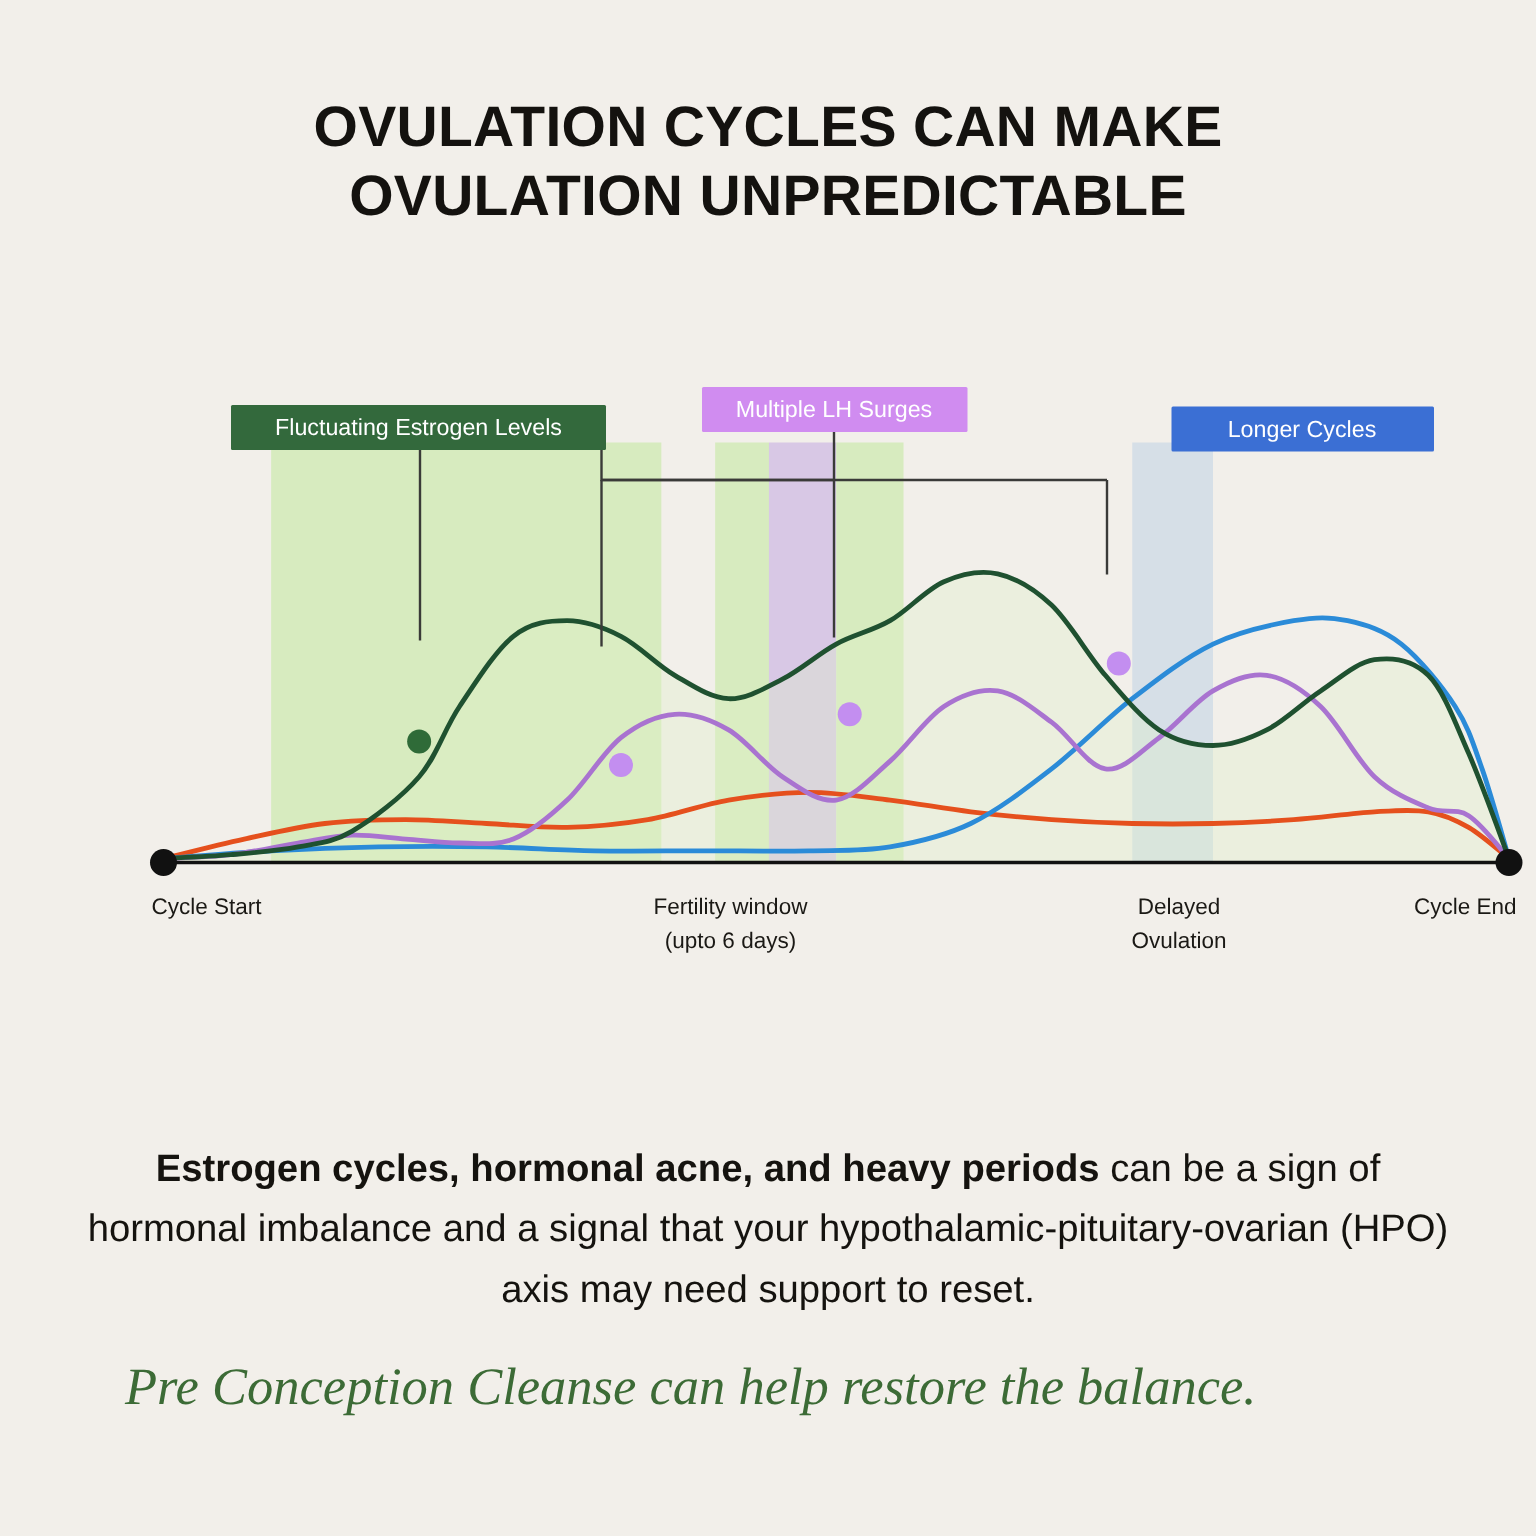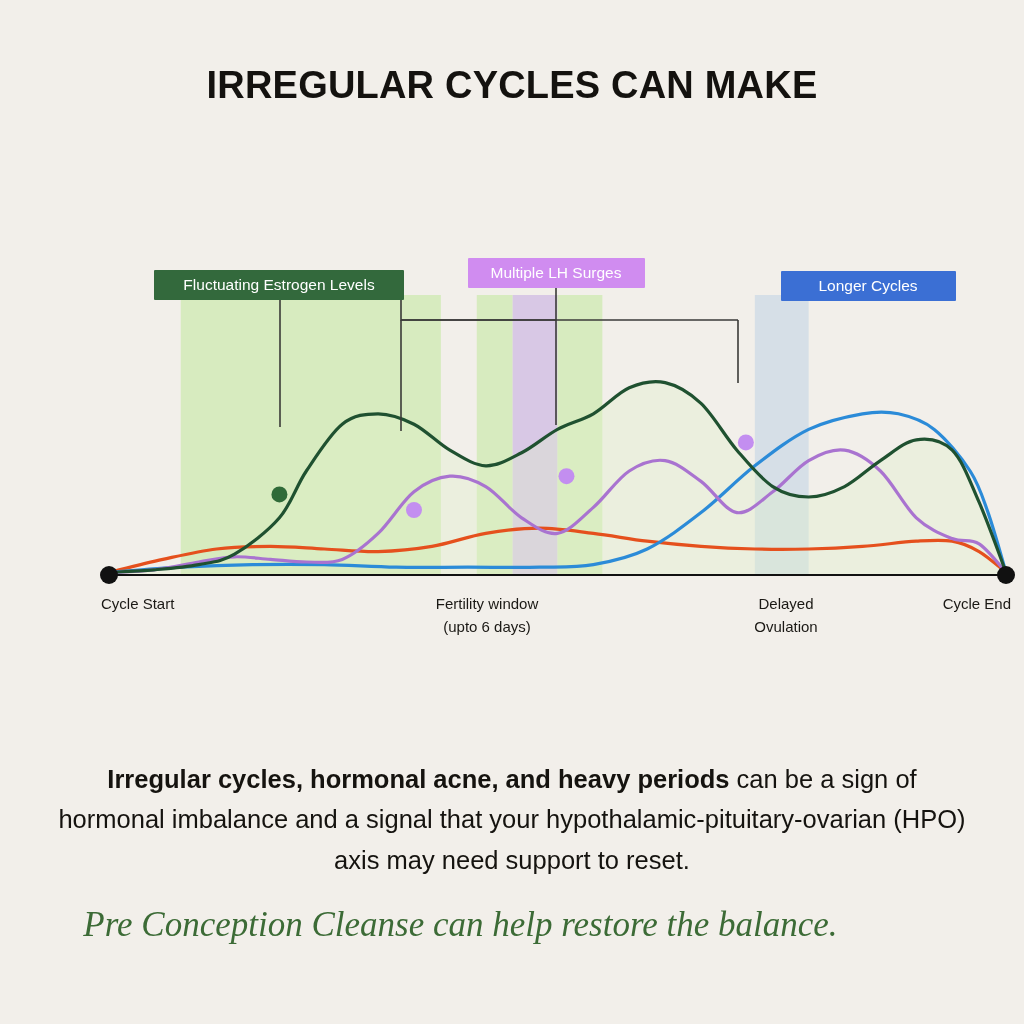--- a/index.html
+++ b/index.html
@@ -85,21 +85,22 @@
     font-size: 35px;
     color: #3c6b36;
   }
 </style>
 </head>
 <body>
 
 <div class="page">
 
   <div class="title">
-    <span class="line">IRREGULAR CYCLES CAN MAKE</span>
+    <span class="line">OVULATION CYCLES CAN MAKE</span>
+    <span class="line">OVULATION UNPREDICTABLE</span>
   </div>
 
   <div class="chart-wrap">
     <svg class="chart" width="1024" height="420" viewBox="0 0 1024 420">
 
       <g id="bands-group">
           <rect x="136.76" y="60" width="260.13" height="280" fill="#cdeab0" opacity="0.75"></rect>
           <rect x="432.77" y="60" width="35.88000000000005" height="280" fill="#cdeab0" opacity="0.75"></rect>
           <rect x="468.65000000000003" y="60" width="44.849999999999966" height="280" fill="#cfbbe3" opacity="0.75"></rect>
           <rect x="513.5" y="60" width="44.85000000000002" height="280" fill="#cdeab0" opacity="0.75"></rect>
@@ -155,18 +156,18 @@
       <text class="axis-label" x="443" y="397" text-anchor="middle">(upto 6 days)</text>
 
       <text class="axis-label" x="742" y="374" text-anchor="middle">Delayed</text>
       <text class="axis-label" x="742" y="397" text-anchor="middle">Ovulation</text>
 
       <text class="axis-label" x="967" y="374" text-anchor="end">Cycle End</text>
     </svg>
   </div>
 
   <p class="body-copy">
-    <b>Irregular cycles, hormonal acne, and heavy periods</b><span> can be a sign of hormonal imbalance and a signal that your hypothalamic-pituitary-ovarian (HPO) axis may need support to reset.</span>
+    <b>Estrogen cycles, hormonal acne, and heavy periods</b><span> can be a sign of hormonal imbalance and a signal that your hypothalamic-pituitary-ovarian (HPO) axis may need support to reset.</span>
   </p>
 
   <div class="tagline">Pre Conception Cleanse can help restore the balance.</div>
 
 </div>
 
 </body></html>

